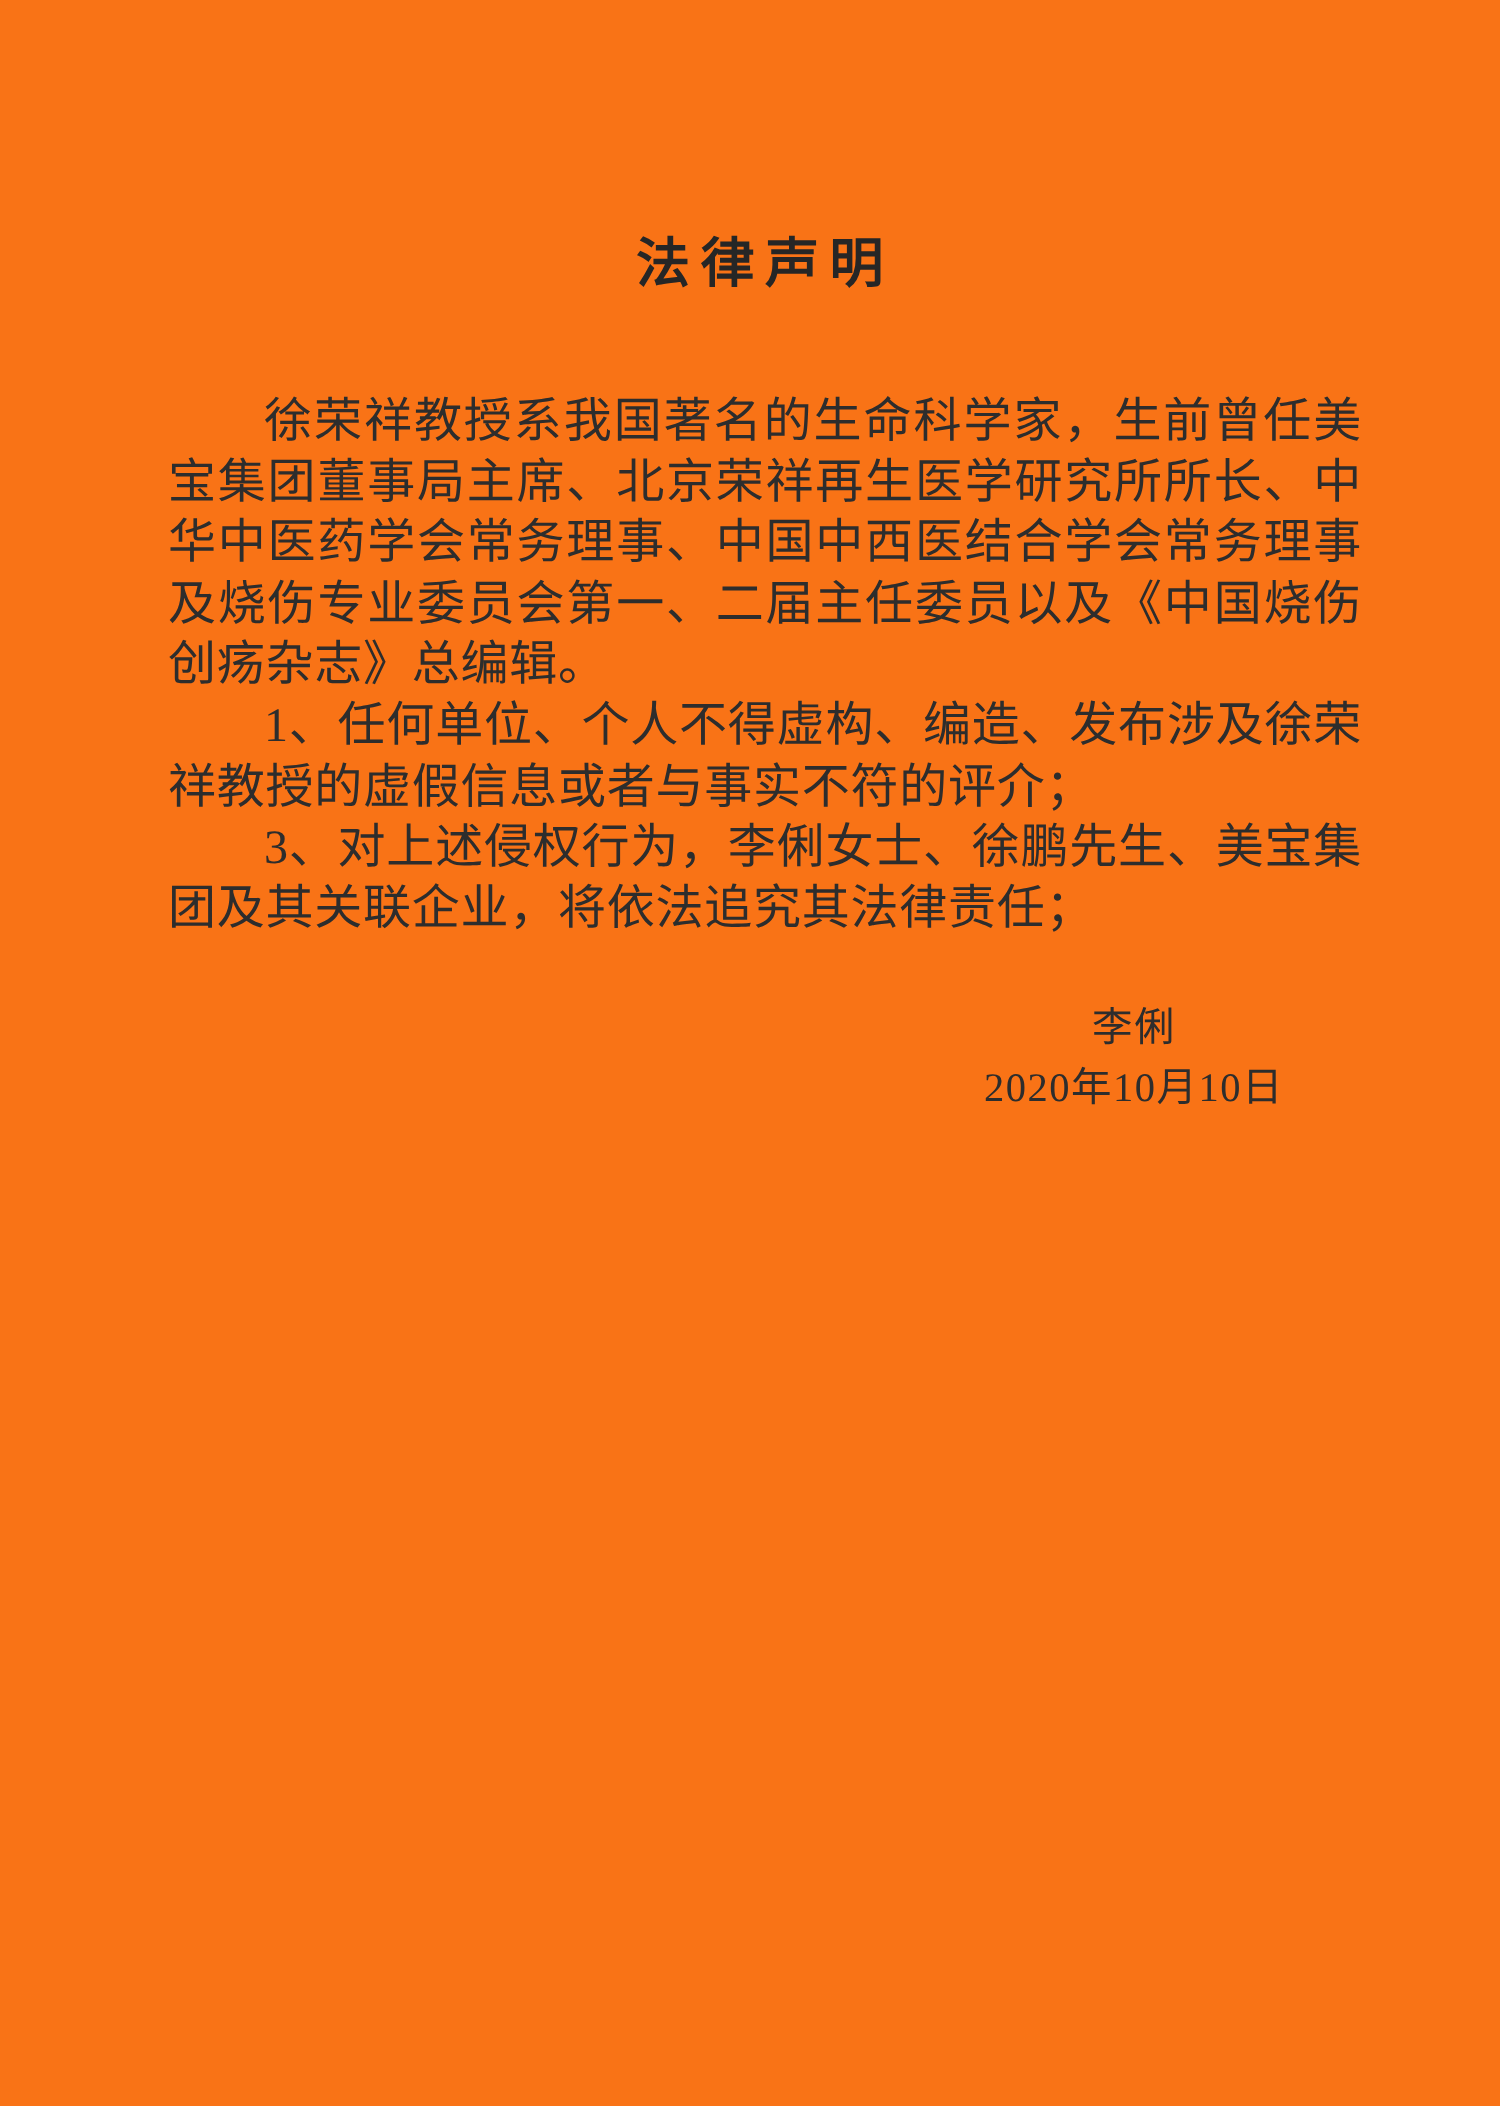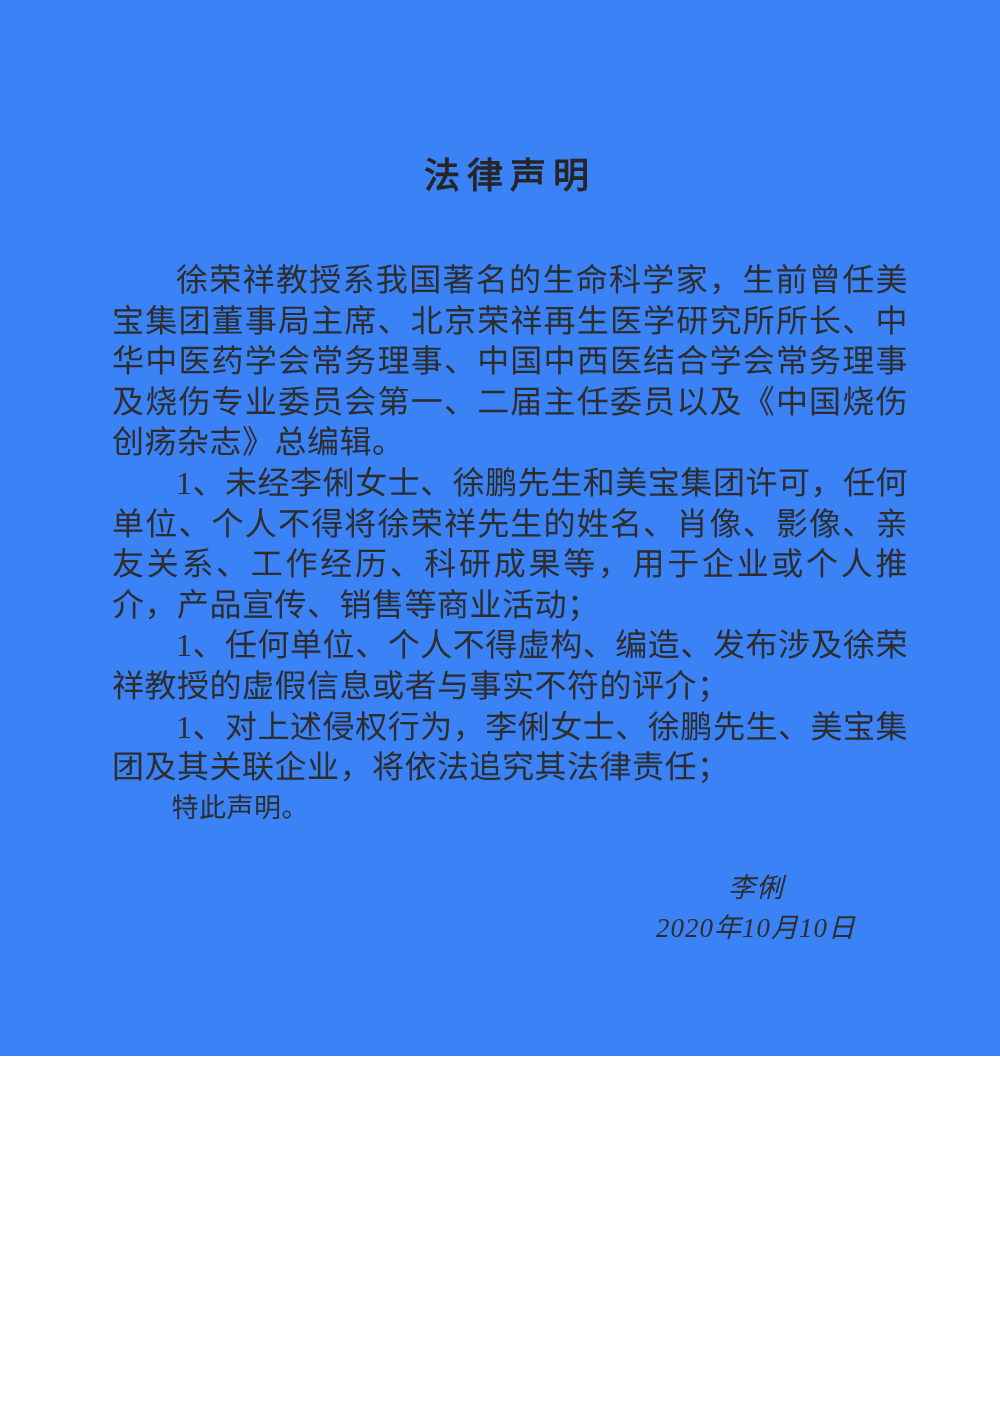--- a/index.html
+++ b/index.html
@@ -9,22 +9,22 @@
   }
   body {
     width: 1000px;
     height: 1404px;
     overflow: hidden;
     font-family: "Liberation Serif", serif;
   }
   .page {
     box-sizing: border-box;
     width: 1000px;
-    height: 1056px;
-    background: #3b82f6;
+    height: 1404px;
+    background: #f97316;
     padding: 146px 92px 0 112px;
     color: #2d2d2d;
   }
   .title {
     margin: 0 0 62px 0;
     font-size: 36px;
     font-weight: 600;
     letter-spacing: 7px;
     text-align: center;
     color: #262626;
@@ -49,37 +49,34 @@
     margin-top: 40px;
     margin-left: 488px;
     width: 312px;
     text-align: center;
   }
   .sig-line {
     margin: 0;
     font-size: 27px;
     line-height: 40px;
     letter-spacing: 1px;
-    font-style: italic;
   }
 </style>
 </head>
 <body>
 
 <div class="page">
   <h1 class="title">法律声明</h1>
 
   <div class="body-text" id="paragraph-container">
       <p class="body-para">徐荣祥教授系我国著名的生命科学家，生前曾任美宝集团董事局主席、北京荣祥再生医学研究所所长、中华中医药学会常务理事、中国中西医结合学会常务理事及烧伤专业委员会第一、二届主任委员以及《中国烧伤创疡杂志》总编辑。</p>
-      <p class="body-para">1、未经李俐女士、徐鹏先生和美宝集团许可，任何单位、个人不得将徐荣祥先生的姓名、肖像、影像、亲友关系、工作经历、科研成果等，用于企业或个人推介，产品宣传、销售等商业活动；</p>
       <p class="body-para">1、任何单位、个人不得虚构、编造、发布涉及徐荣祥教授的虚假信息或者与事实不符的评介；</p>
-      <p class="body-para">1、对上述侵权行为，李俐女士、徐鹏先生、美宝集团及其关联企业，将依法追究其法律责任；</p>
+      <p class="body-para">3、对上述侵权行为，李俐女士、徐鹏先生、美宝集团及其关联企业，将依法追究其法律责任；</p>
     </div>
 
-  <p class="closing">特此声明。</p>
 
   <div class="signature-block">
     <div id="signature-container">
         <p class="sig-line">李俐</p>
       </div>
     <p class="sig-line">2020年10月10日</p>
   </div>
 </div>
 
 </body></html>

